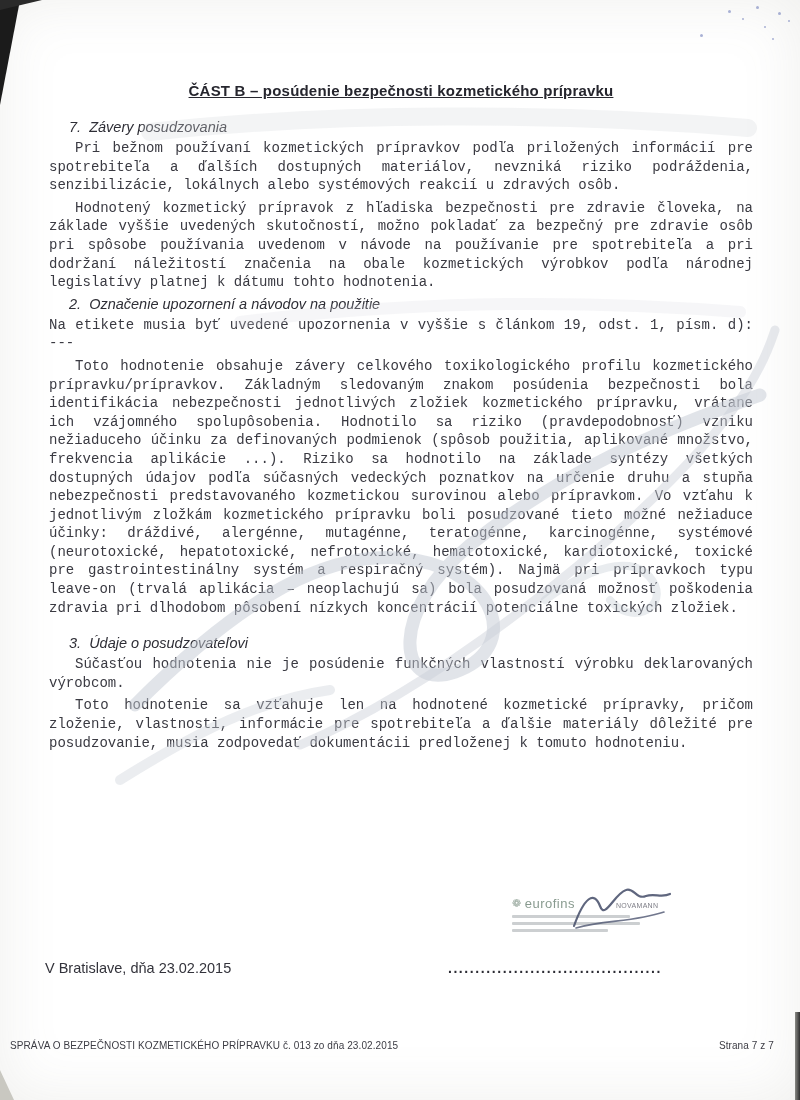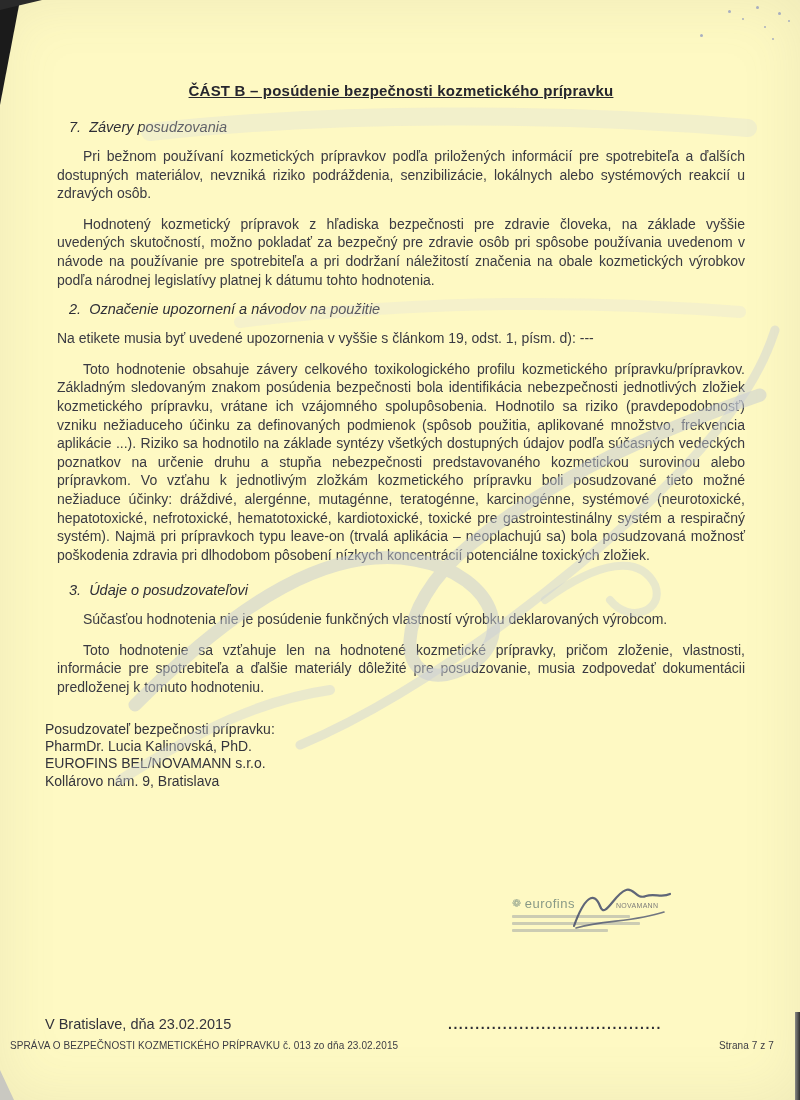--- a/index.html
+++ b/index.html
@@ -1,18 +1,18 @@
 <!DOCTYPE html>
 <html><head>
 <meta charset="utf-8">
 <style>
   html, body { margin:0; padding:0; background:#d8d8d4; }
   .page {
     position:relative; width:800px; height:1100px; margin:0 auto;
-    background:#fef9c3;
+    background:#ffffff;
     overflow:hidden;
     font-family:"Liberation Sans","DejaVu Sans",sans-serif;
     color:#35353d;
     box-shadow: inset 0 0 60px rgba(120,120,110,0.12);
   }
 
   
   .corner-tl {
     position:absolute; top:0; left:0; width:20px; height:105px;
     background:#1b1b1b;
@@ -49,21 +49,21 @@
     font-size:15px; font-weight:bold; color:#26262e;
     text-decoration:underline; letter-spacing:.2px;
   }
   .sec-heading {
     margin:0 0 2px 24px; font-weight:normal; font-style:italic;
     font-size:14.5px; color:#2e2e36; white-space:pre-wrap;
   }
   .mt-s2 { }
   .mt-s3 { margin-top:46px; }
   .mt-s4 { margin-top:18px; }
-  .para { margin:12px; font-size:14px; line-height:18.6px; text-align:justify; color:#3a3a42; }
+  .para { margin:4px; font-size:14px; line-height:18.6px; text-align:justify; color:#3a3a42;font-family:Liberation Mono, monospace; }
   .indent { text-indent:26px; }
 
   .sig-block { margin-top:24px; font-size:14px; line-height:17.4px; color:#34343c; }
   .sig-intro { margin:0 0 1px 48px; }
   .sig-line { margin:0; }
 
   
   .stamp { position:absolute; left:512px; top:896px; width:175px; height:58px; z-index:2; }
   .stamp-brand {
     font-size:13px; color:#74897c; letter-spacing:.5px; opacity:.85;
@@ -73,21 +73,21 @@
   .stamp-company {
     position:absolute; left:104px; top:6px;
     font-size:7px; color:#5b5b66; opacity:.8; letter-spacing:.3px;
   }
   .stamp-bar { height:3px; background:#9aa0a4; opacity:.5; margin-top:4px; border-radius:1px; }
   .b1 { width:118px; } .b2 { width:128px; } .b3 { width:96px; }
   .stamp-sig { position:absolute; left:56px; top:-12px; width:110px; height:50px; }
 
   
   .date-row {
-    position:absolute; top:1016px; left:45px; right:45px; z-index:1;
+    position:absolute; top:960px; left:45px; right:45px; z-index:1;
     display:flex; justify-content:space-between; align-items:flex-end;
     font-size:14.5px; color:#33333b;
   }
   .dots { margin-right:93px; letter-spacing:1.6px; font-size:14px; font-weight:bold; color:#2c2c34; }
   .footer {
     position:absolute; top:1040px; left:10px; right:26px; z-index:1;
     display:flex; justify-content:space-between;
     font-size:10px; color:#3c3c44; letter-spacing:.1px;gap:46px;
   }
 </style>
@@ -129,26 +129,20 @@
 
     <h2 class="sec-heading mt-s2">2.  Označenie upozornení a návodov na použitie</h2>
     <p class="para">Na etikete musia byť uvedené upozornenia v vyššie s článkom 19, odst. 1, písm. d): ---</p>
 
     <p class="para indent">Toto hodnotenie obsahuje závery celkového toxikologického profilu kozmetického prípravku/prípravkov. Základným sledovaným znakom posúdenia bezpečnosti bola identifikácia nebezpečnosti jednotlivých zložiek kozmetického prípravku, vrátane ich vzájomného spolupôsobenia. Hodnotilo sa riziko (pravdepodobnosť) vzniku nežiaduceho účinku za definovaných podmienok (spôsob použitia, aplikované množstvo, frekvencia aplikácie ...). Riziko sa hodnotilo na základe syntézy všetkých dostupných údajov podľa súčasných vedeckých poznatkov na určenie druhu a stupňa nebezpečnosti predstavovaného kozmetickou surovinou alebo prípravkom. Vo vzťahu k jednotlivým zložkám kozmetického prípravku boli posudzované tieto možné nežiaduce účinky: dráždivé, alergénne, mutagénne, teratogénne, karcinogénne, systémové (neurotoxické, hepatotoxické, nefrotoxické, hematotoxické, kardiotoxické, toxické pre gastrointestinálny systém a respiračný systém). Najmä pri prípravkoch typu leave-on (trvalá aplikácia – neoplachujú sa) bola posudzovaná možnosť poškodenia zdravia pri dlhodobom pôsobení nízkych koncentrácií potenciálne toxických zložiek.</p>
 
     <h2 class="sec-heading mt-s4">3.  Údaje o posudzovateľovi</h2>
     <p class="para indent">Súčasťou hodnotenia nie je posúdenie funkčných vlastností výrobku deklarovaných výrobcom.</p>
     <p class="para indent">Toto hodnotenie sa vzťahuje len na hodnotené kozmetické prípravky, pričom zloženie, vlastnosti, informácie pre spotrebiteľa a ďalšie materiály dôležité pre posudzovanie, musia zodpovedať dokumentácii predloženej k tomuto hodnoteniu.</p>
 
-    <div class="sig-block">
-      <p class="sig-intro sig-line">Posudzovateľ bezpečnosti prípravku:</p>
-      <p class="sig-line">PharmDr. Lucia Kalinovská, PhD.</p>
-      <p class="sig-line">EUROFINS BEL/NOVAMANN s.r.o.</p>
-      <p class="sig-line">Kollárovo nám. 9, Bratislava</p>
-    </div>
   </div>
 
   <div class="stamp">
     <div class="stamp-brand">
       <span class="stamp-flower">❁</span>
       <span>eurofins</span>
     </div>
     <span class="stamp-company">NOVAMANN</span>
     <div class="stamp-bar b1"></div>
     <div class="stamp-bar b2"></div>

